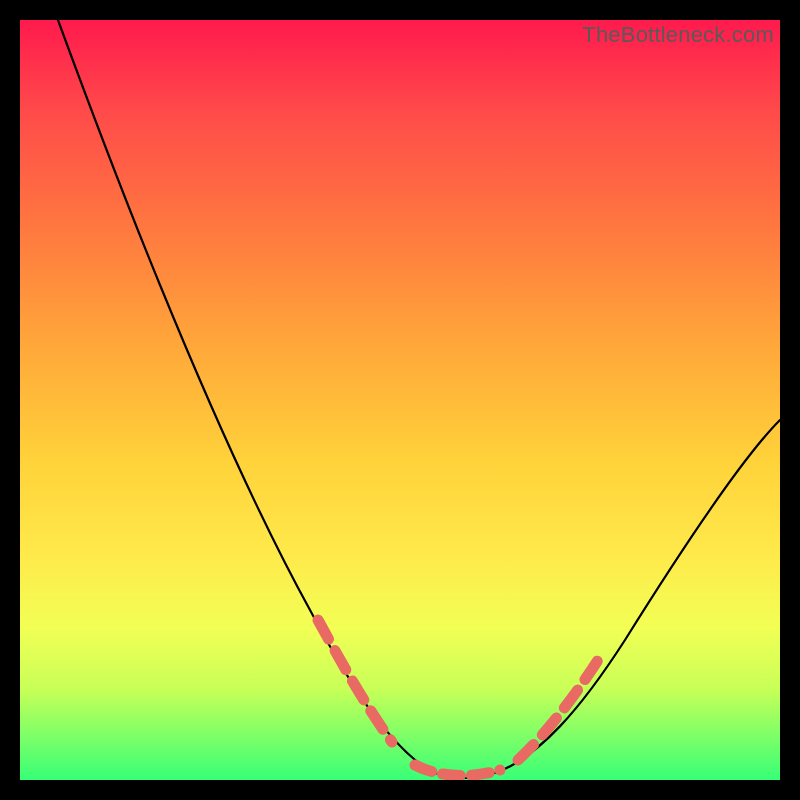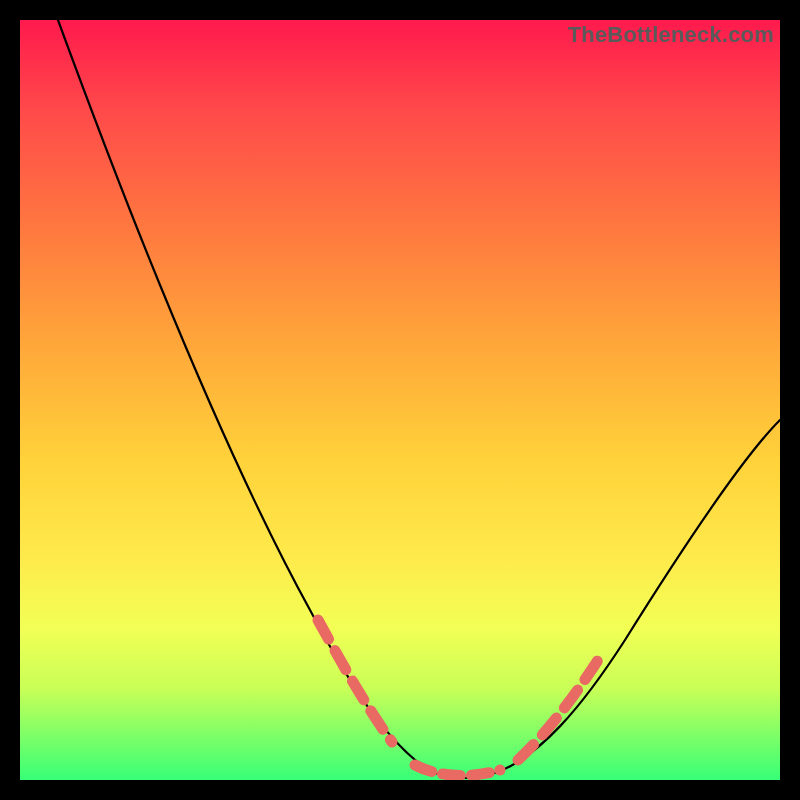--- a/index.html
+++ b/index.html
@@ -34,21 +34,21 @@
       #c8ff57 88%,
       #37ff77 100%
     );
   }
   .watermark {
     position: absolute;
     top: 2px;
     right: 6px;
     font-family: Arial, Helvetica, sans-serif;
     font-size: 22px;
-    font-weight: 700;
+    font-weight: 400;
     color: #5a5a5a;
     letter-spacing: 0.2px;
     user-select: none;
   }
   svg.curve {
     position: absolute;
     left: 0;
     top: 0;
     width: 760px;
     height: 760px;

